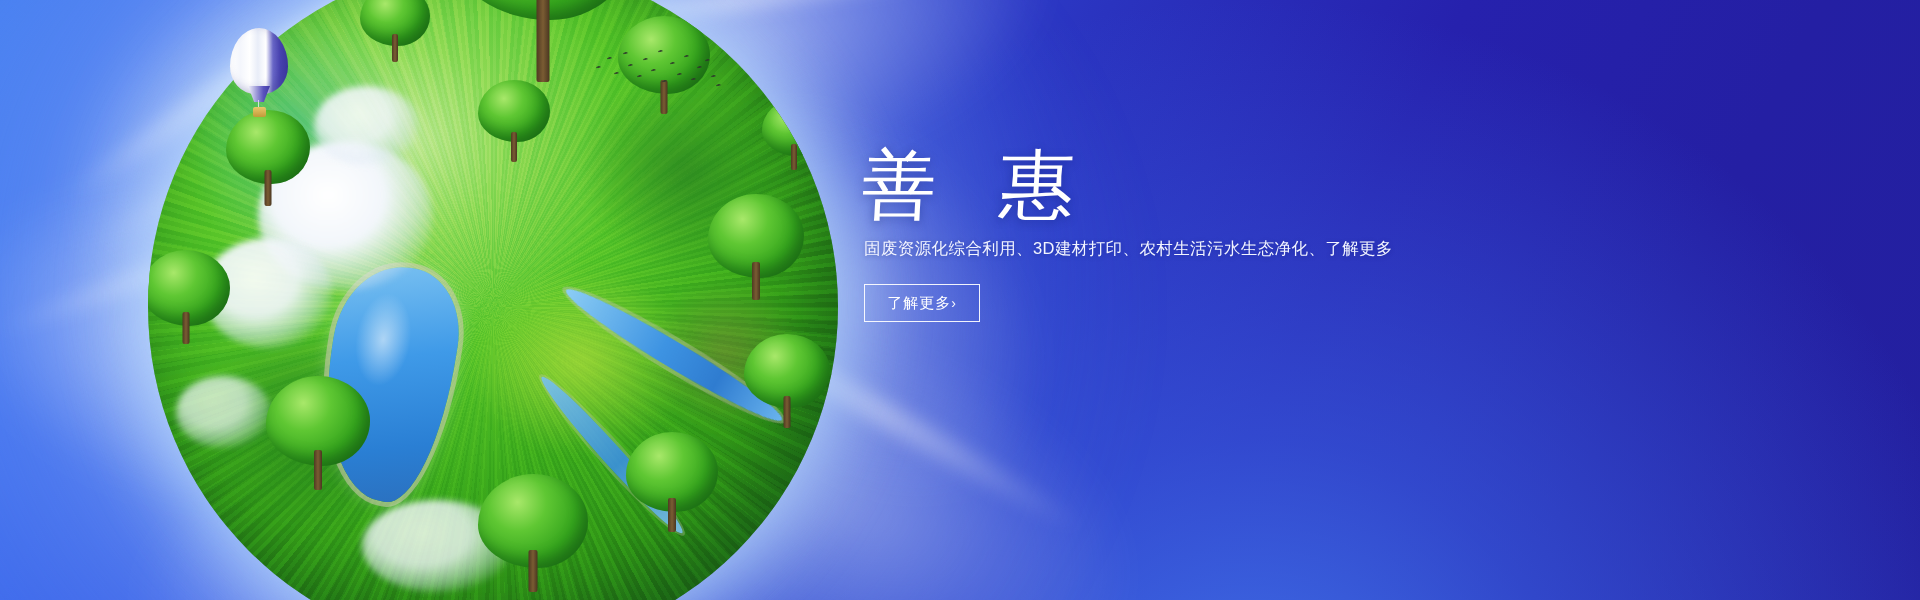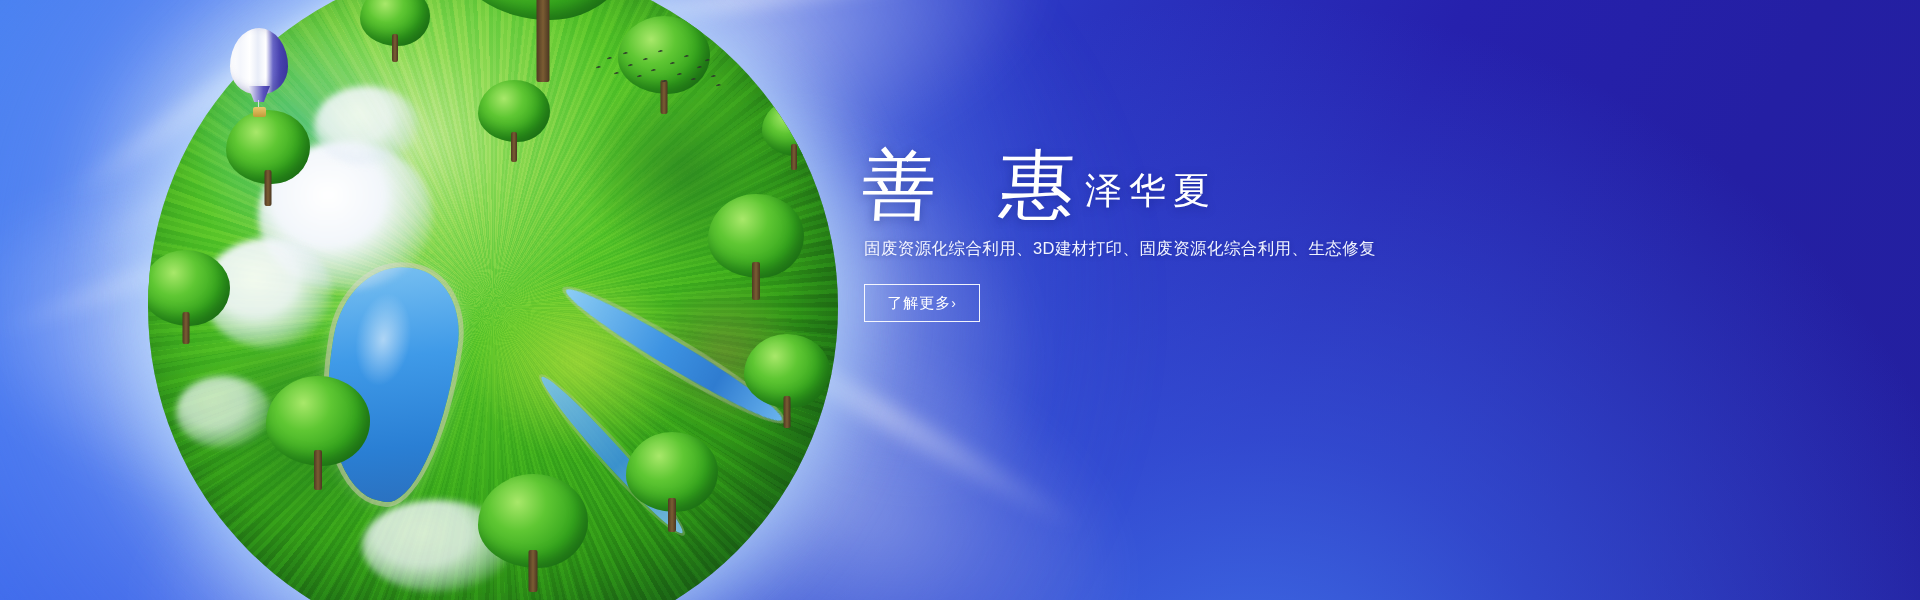--- a/index.html
+++ b/index.html
@@ -397,26 +397,25 @@
 
   <div class="content">
 
     <div class="headline">
       <span class="hl-group">
         <span class="hl-big">善</span>
       </span>
       <span class="hl-gap"></span>
       <span class="hl-group">
         <span class="hl-big">惠</span>
-        <span class="hl-small">泽华夏</span>
       </span>
     </div>
 
 
-    <div class="tagline">固废资源化综合利用、3D建材打印、固废资源化综合利用、生态修复</div>
+    <div class="tagline">固废资源化综合利用、3D建材打印、农村生活污水生态净化、了解更多</div>
 
     <a href="#" class="cta">
       <span>了解更多</span>
       <span class="chev">›</span>
     </a>
 
   </div>
 </div>
 
 </body></html>

